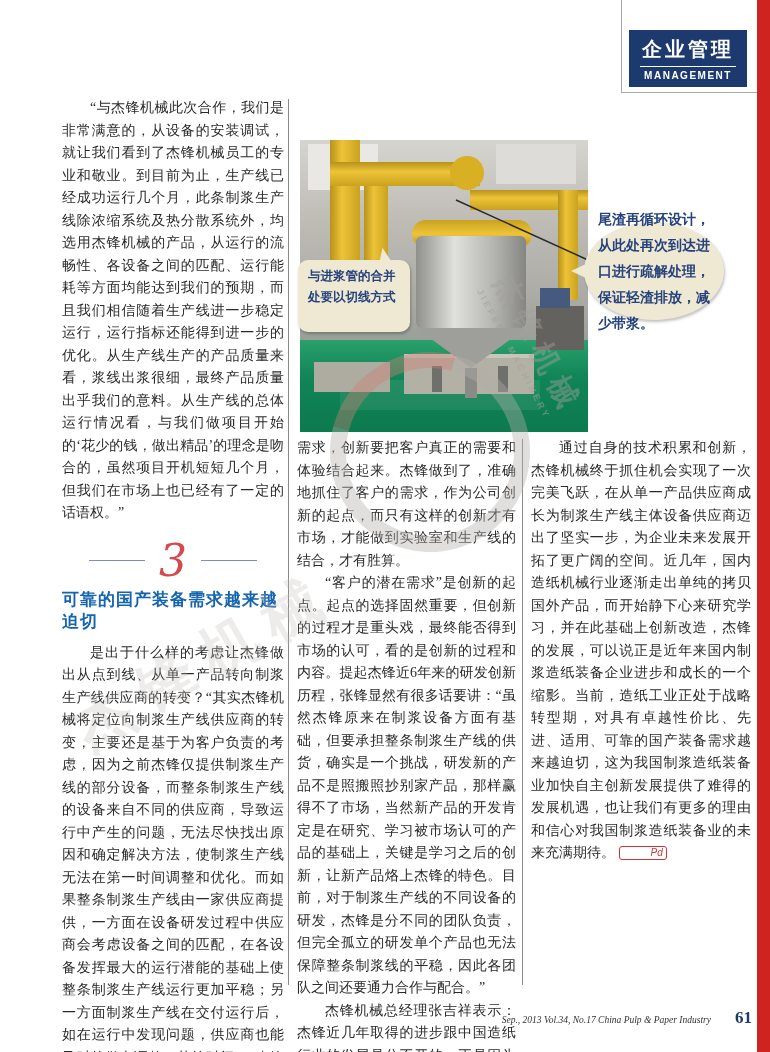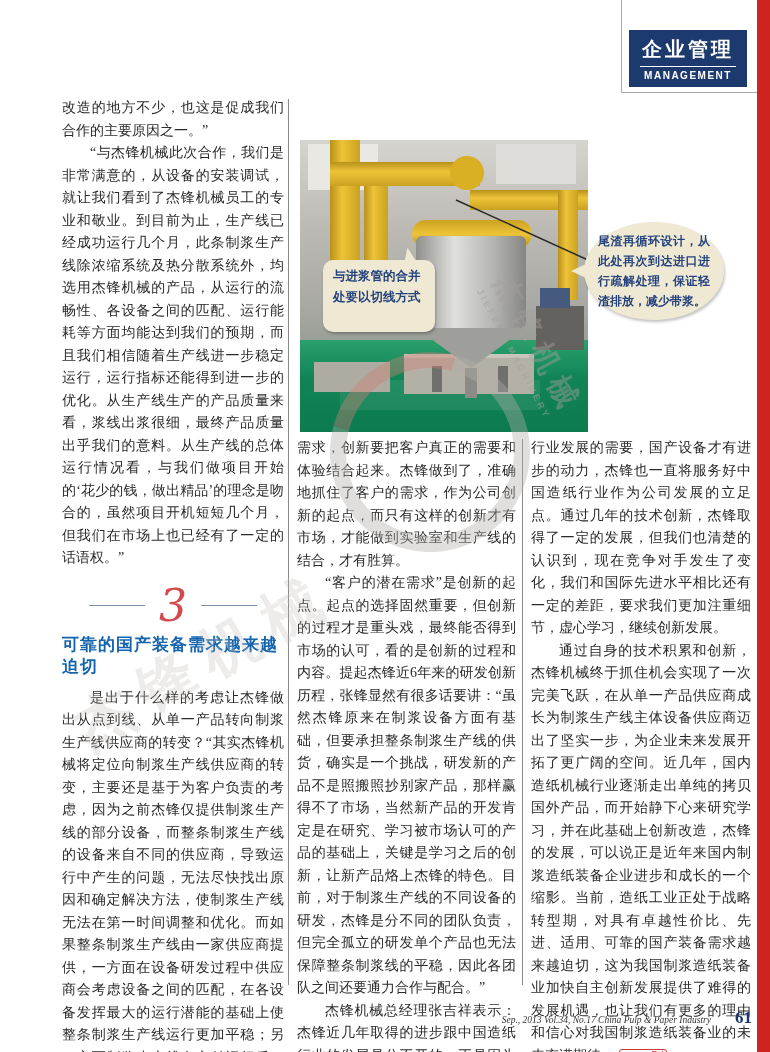--- a/index.html
+++ b/index.html
@@ -62,25 +62,25 @@
   .leg1{left:132px;top:226px;width:10px;height:26px;background:#6f6f6b;}
   .leg2{left:198px;top:226px;width:10px;height:26px;background:#6f6f6b;}
   .equip{left:236px;top:166px;width:48px;height:44px;background:#63625e;}
   .motor{left:240px;top:148px;width:30px;height:20px;background:#46597e;}
   .drop{left:165px;top:228px;width:12px;height:30px;background:#8a8a86;}
 
   
   .bubble{background:#efe9d4;color:#25427c;font-weight:bold;
           font-family:"Liberation Sans",sans-serif;box-shadow:1px 2px 3px rgba(0,0,0,.25);}
   .bubble-left{left:298px;top:260px;width:112px;height:72px;border-radius:10px;
-               font-size:12.5px;line-height:21px;padding:6px 10px;box-sizing:border-box;margin-left:25px;}
+               font-size:12.5px;line-height:21px;padding:6px 10px;box-sizing:border-box;}
   .bubble-left .tail{position:absolute;top:-11px;right:16px;width:0;height:0;
                border-bottom:13px solid #efe9d4;border-right:13px solid transparent;transform:rotate(12deg);}
   .bubble-right{left:584px;top:222px;width:140px;height:98px;border-radius:50%;
-                font-size:12px;line-height:20px;display:flex;align-items:center;justify-content:center;
+                font-size:14px;line-height:26px;display:flex;align-items:center;justify-content:center;
                 padding:10px 14px;box-sizing:border-box;text-align:justify;}
   .bubble-right .tail{position:absolute;left:-13px;top:42px;width:0;height:0;
                 border-top:7px solid transparent;border-bottom:7px solid transparent;border-right:15px solid #efe9d4;}
   .leader{left:448px;top:192px;width:145px;height:76px;pointer-events:none;}
 
   
   .wm{pointer-events:none;z-index:9;}
   .wm-circle{left:330px;top:352px;width:168px;height:168px;border-radius:50%;
              border:16px solid rgba(180,175,170,.40);border-top-color:rgba(208,128,118,.40);
              transform:rotate(-30deg);}
@@ -146,39 +146,37 @@
 </div>
 <div class="abs bubble bubble-right">
   <div class="tail"></div>
   <span>尾渣再循环设计，从此处再次到达进口进行疏解处理，保证轻渣排放，减少带浆。</span>
 </div>
 
 <div class="abs divider div1"></div>
 <div class="abs divider div2"></div>
 
 <div class="abs col col1">
-  <p class="noindent">改造的地方不少，也这是促成我们合作的主要原因之一。”</p>
   <p>“与杰锋机械此次合作，我们是非常满意的，从设备的安装调试，就让我们看到了杰锋机械员工的专业和敬业。到目前为止，生产线已经成功运行几个月，此条制浆生产线除浓缩系统及热分散系统外，均选用杰锋机械的产品，从运行的流畅性、各设备之间的匹配、运行能耗等方面均能达到我们的预期，而且我们相信随着生产线进一步稳定运行，运行指标还能得到进一步的优化。从生产线生产的产品质量来看，浆线出浆很细，最终产品质量出乎我们的意料。从生产线的总体运行情况看，与我们做项目开始的‘花少的钱，做出精品’的理念是吻合的，虽然项目开机短短几个月，但我们在市场上也已经有了一定的话语权。”</p>
   <div class="sec-row">
     <div class="sec-line"></div>
     <div class="sec-num">3</div>
     <div class="sec-line"></div>
   </div>
   <div class="sec-heading">可靠的国产装备需求越来越迫切</div>
   <p>是出于什么样的考虑让杰锋做出从点到线、从单一产品转向制浆生产线供应商的转变？“其实杰锋机械将定位向制浆生产线供应商的转变，主要还是基于为客户负责的考虑，因为之前杰锋仅提供制浆生产线的部分设备，而整条制浆生产线的设备来自不同的供应商，导致运行中产生的问题，无法尽快找出原因和确定解决方法，使制浆生产线无法在第一时间调整和优化。而如果整条制浆生产线由一家供应商提供，一方面在设备研发过程中供应商会考虑设备之间的匹配，在各设备发挥最大的运行潜能的基础上使整条制浆生产线运行更加平稳；另一方面制浆生产线在交付运行后，如在运行中发现问题，供应商也能及时的做出调整，节约时间。”杰锋机械副董事长张锋解释道。所以说，任何创新的背后都是在发现并了解客户的潜在</p>
 </div>
 
 <div class="abs col col2">
   <p class="noindent">需求，创新要把客户真正的需要和体验结合起来。杰锋做到了，准确地抓住了客户的需求，作为公司创新的起点，而只有这样的创新才有市场，才能做到实验室和生产线的结合，才有胜算。</p>
   <p>“客户的潜在需求”是创新的起点。起点的选择固然重要，但创新的过程才是重头戏，最终能否得到市场的认可，看的是创新的过程和内容。提起杰锋近6年来的研发创新历程，张锋显然有很多话要讲：“虽然杰锋原来在制浆设备方面有基础，但要承担整条制浆生产线的供货，确实是一个挑战，研发新的产品不是照搬照抄别家产品，那样赢得不了市场，当然新产品的开发肯定是在研究、学习被市场认可的产品的基础上，关键是学习之后的创新，让新产品烙上杰锋的特色。目前，对于制浆生产线的不同设备的研发，杰锋是分不同的团队负责，但完全孤立的研发单个产品也无法保障整条制浆线的平稳，因此各团队之间还要通力合作与配合。”</p>
   <p>杰锋机械总经理张吉祥表示：杰锋近几年取得的进步跟中国造纸行业的发展是分不开的，正是因为有了我国造纸</p>
 </div>
 
 <div class="abs col col3">
-  <p class="noindent">行业发展的需要，国产设备才有进步的动力，杰锋也一直将服务好中国造纸行业作为公司发展的立足点。通过几年的技术创新，杰锋取得了一定的发展，但我们也清楚的认识到，现在竞争对手发生了变化，我们和国际先进水平相比还有一定的差距，要求我们更加注重细节，虚心学习，继续创新发展。</p>
   <p><span>通过自身的技术积累和创新，杰锋机械终于抓住机会实现了一次完美飞跃，在从单一产品供应商成长为制浆生产线主体设备供应商迈出了坚实一步，为企业未来发展开拓了更广阔的空间。近几年，国内造纸机械行业逐渐走出单纯的拷贝国外产品，而开始静下心来研究学习，并在此基础上创新改造，杰锋的发展，可以说正是近年来国内制浆造纸装备企业进步和成长的一个缩影。当前，造纸工业正处于战略转型期，对具有卓越性价比、先进、适用、可靠的国产装备需求越来越迫切，这为我国制浆造纸装备业加快自主创新发展提供了难得的发展机遇，也让我们有更多的理由和信心对我国制浆造纸装备业的未来充满期待。</span>
     <span class="endmark">Pd</span>
   </p>
 
 </div>
 
 <div class="abs wm wm-circle"></div>
 <div class="abs wm wm-text1">
   <span>杰锋机械</span>
   <span class="en">JIEFENG MACHINERY</span>

